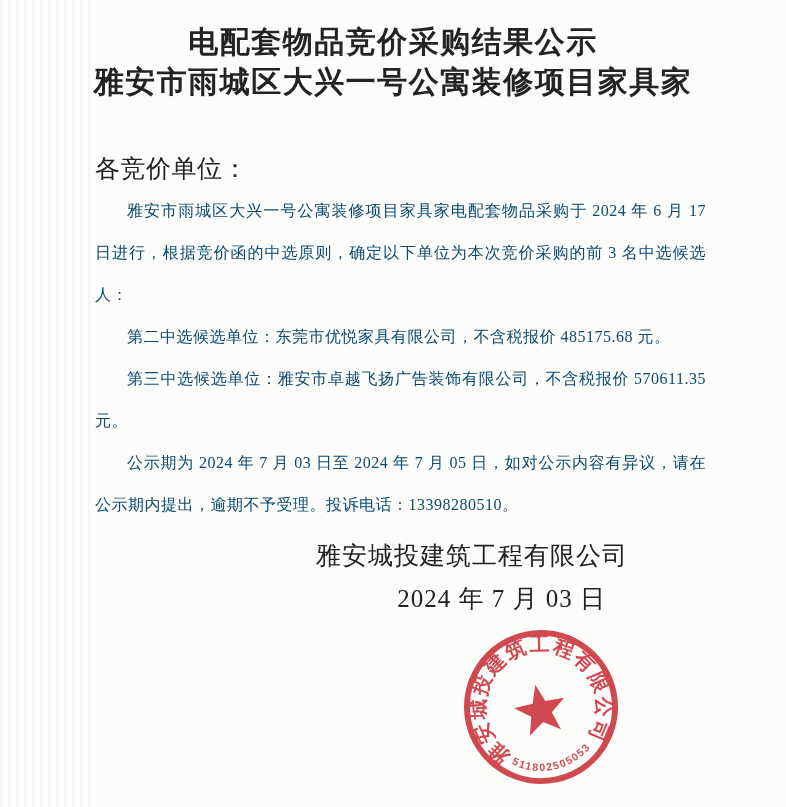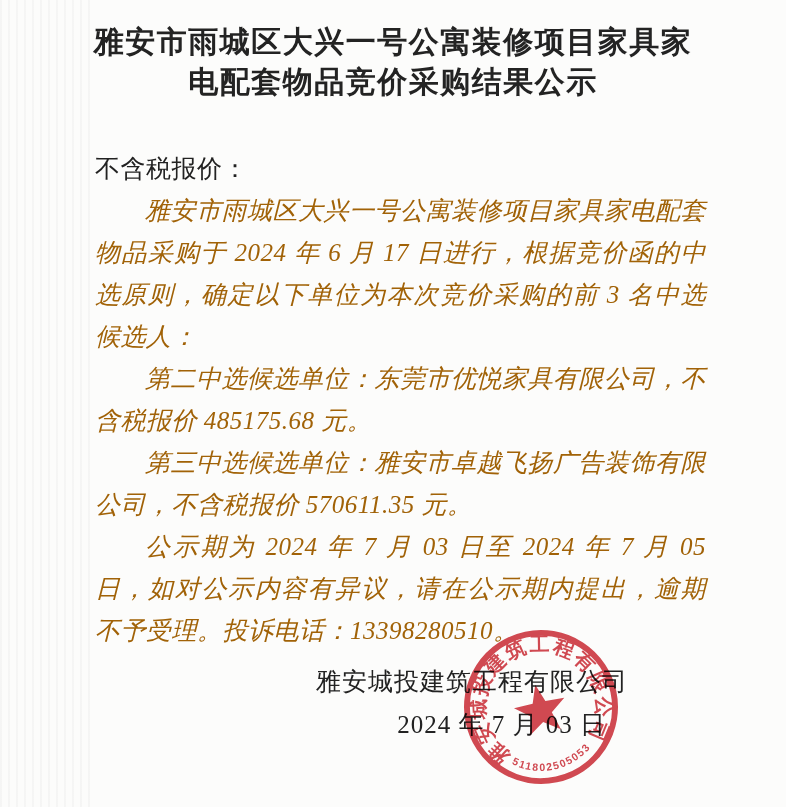--- a/index.html
+++ b/index.html
@@ -28,27 +28,26 @@
     padding:0 80px 0 95px;
   }
   .salutation{
     margin-top:46px;
     font-size:25px;
     line-height:42px;
     letter-spacing:0.5px;
   }
   .body-para{
     margin:0;
-    font-size:25px;
+    font-size:16px;
     line-height:42px;
     text-align:justify;
     text-indent:2em;
     letter-spacing:0.5px;
-    color:#a16207;
-    font-style:italic;
+    color:#0c4a6e;
   }
   .signature-block{
     margin-top:16px;
   }
   .signature-company{
     text-align:right;
     padding-right:78px;
     font-size:25px;
     line-height:28px;
     letter-spacing:1px;
@@ -70,26 +69,26 @@
     opacity:0.92;
     pointer-events:none;
   }
 </style>
 </head>
 <body>
 
 <div class="scan-edge"></div>
 
 <div class="doc-title">
+  <div>电配套物品竞价采购结果公示</div>
   <div>雅安市雨城区大兴一号公寓装修项目家具家</div>
-  <div>电配套物品竞价采购结果公示</div>
 </div>
 
 <div class="content">
-  <div class="salutation">不含税报价：</div>
+  <div class="salutation">各竞价单位：</div>
   <div>
       <p class="body-para">雅安市雨城区大兴一号公寓装修项目家具家电配套物品采购于 2024 年 6 月 17 日进行，根据竞价函的中选原则，确定以下单位为本次竞价采购的前 3 名中选候选人：</p>
       <p class="body-para">第二中选候选单位：东莞市优悦家具有限公司，不含税报价 485175.68 元。</p>
       <p class="body-para">第三中选候选单位：雅安市卓越飞扬广告装饰有限公司，不含税报价 570611.35 元。</p>
       <p class="body-para">公示期为 2024 年 7 月 03 日至 2024 年 7 月 05 日，如对公示内容有异议，请在公示期内提出，逾期不予受理。投诉电话：13398280510。</p>
     </div>
 
   <div class="signature-block">
     <div class="signature-company">雅安城投建筑工程有限公司</div>
     <div class="signature-date">2024 年 7 月 03 日</div>

